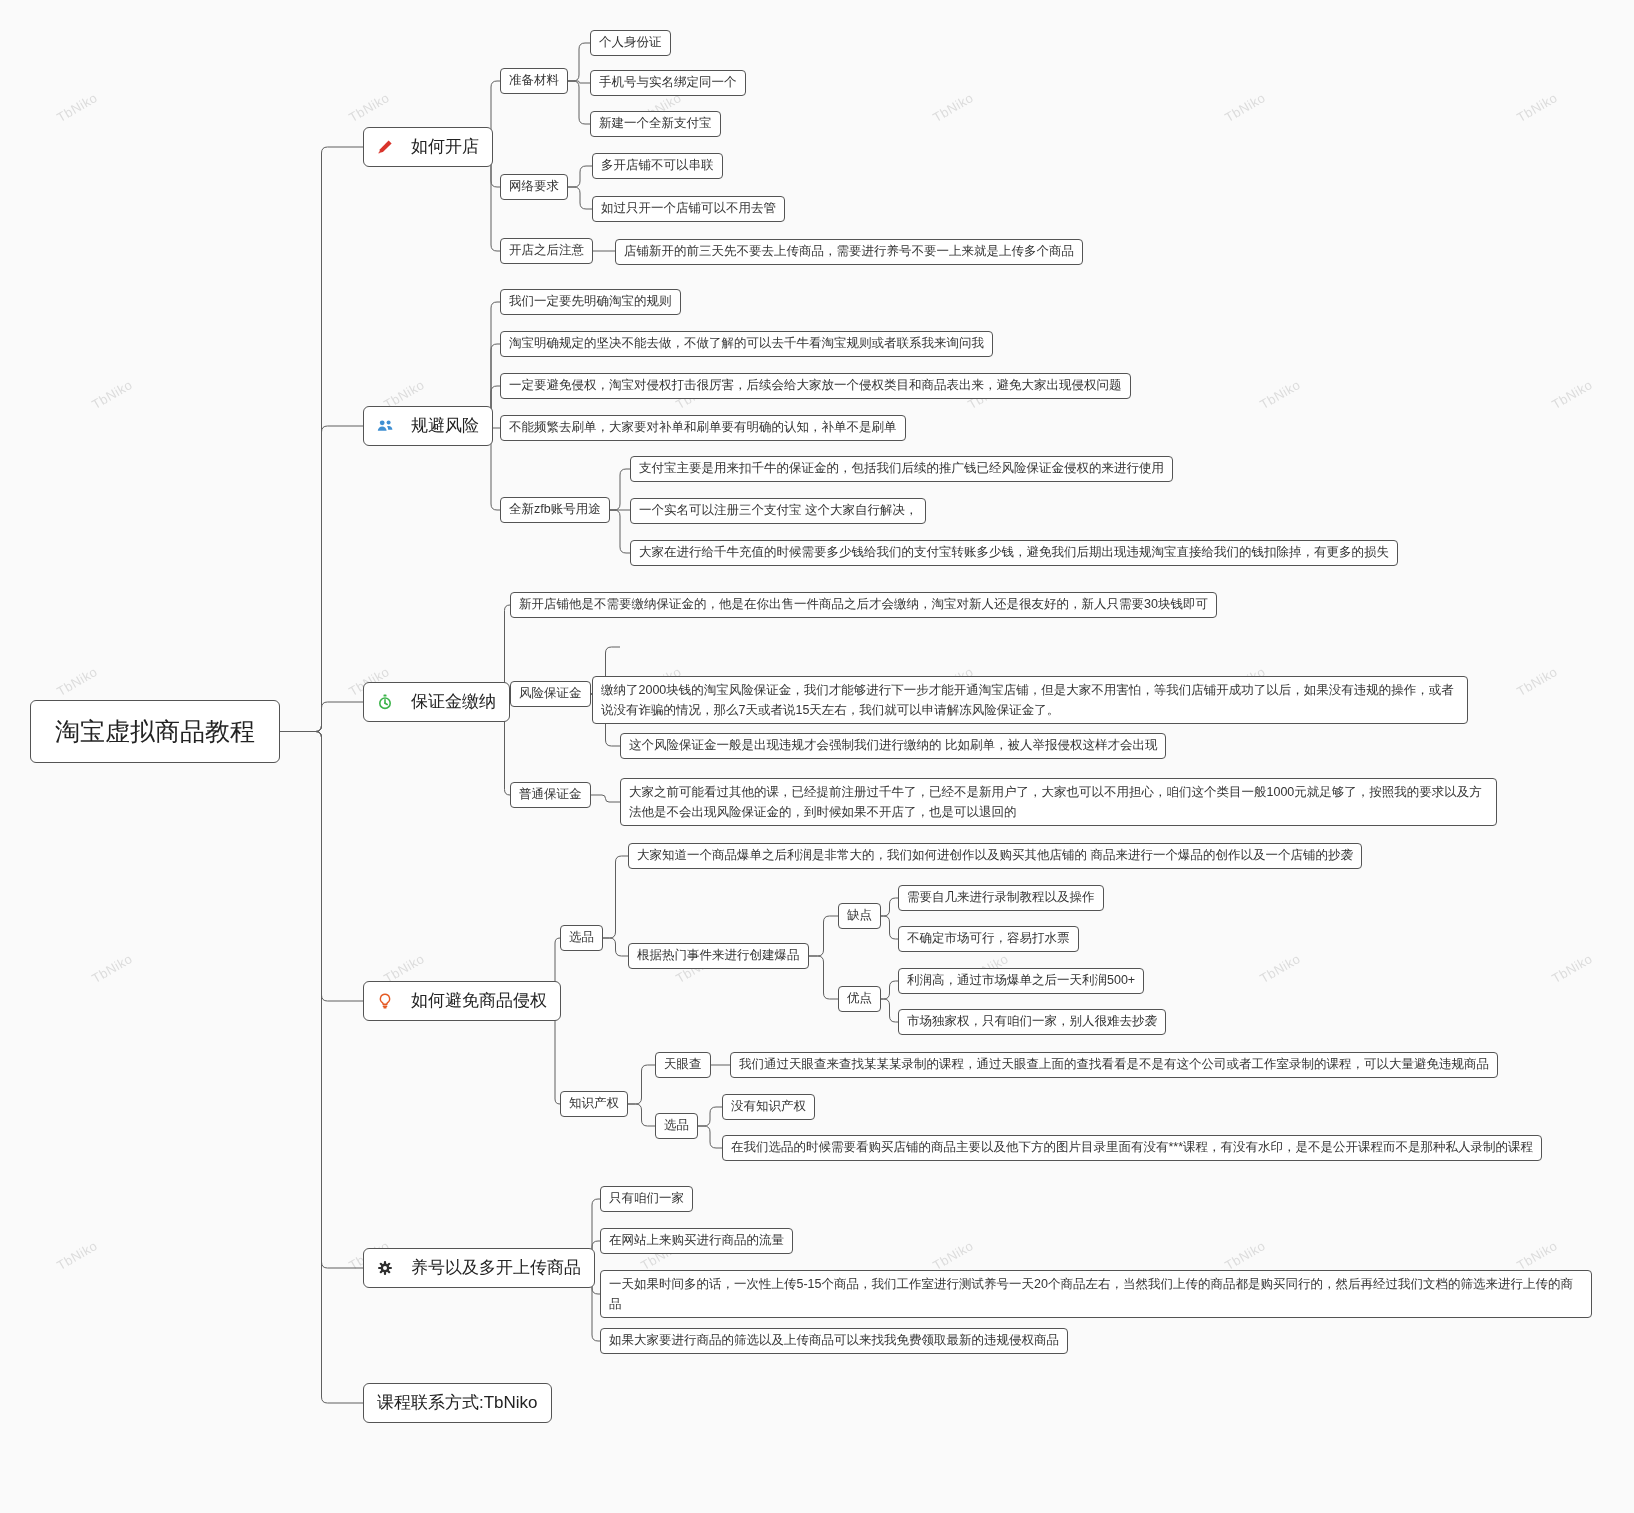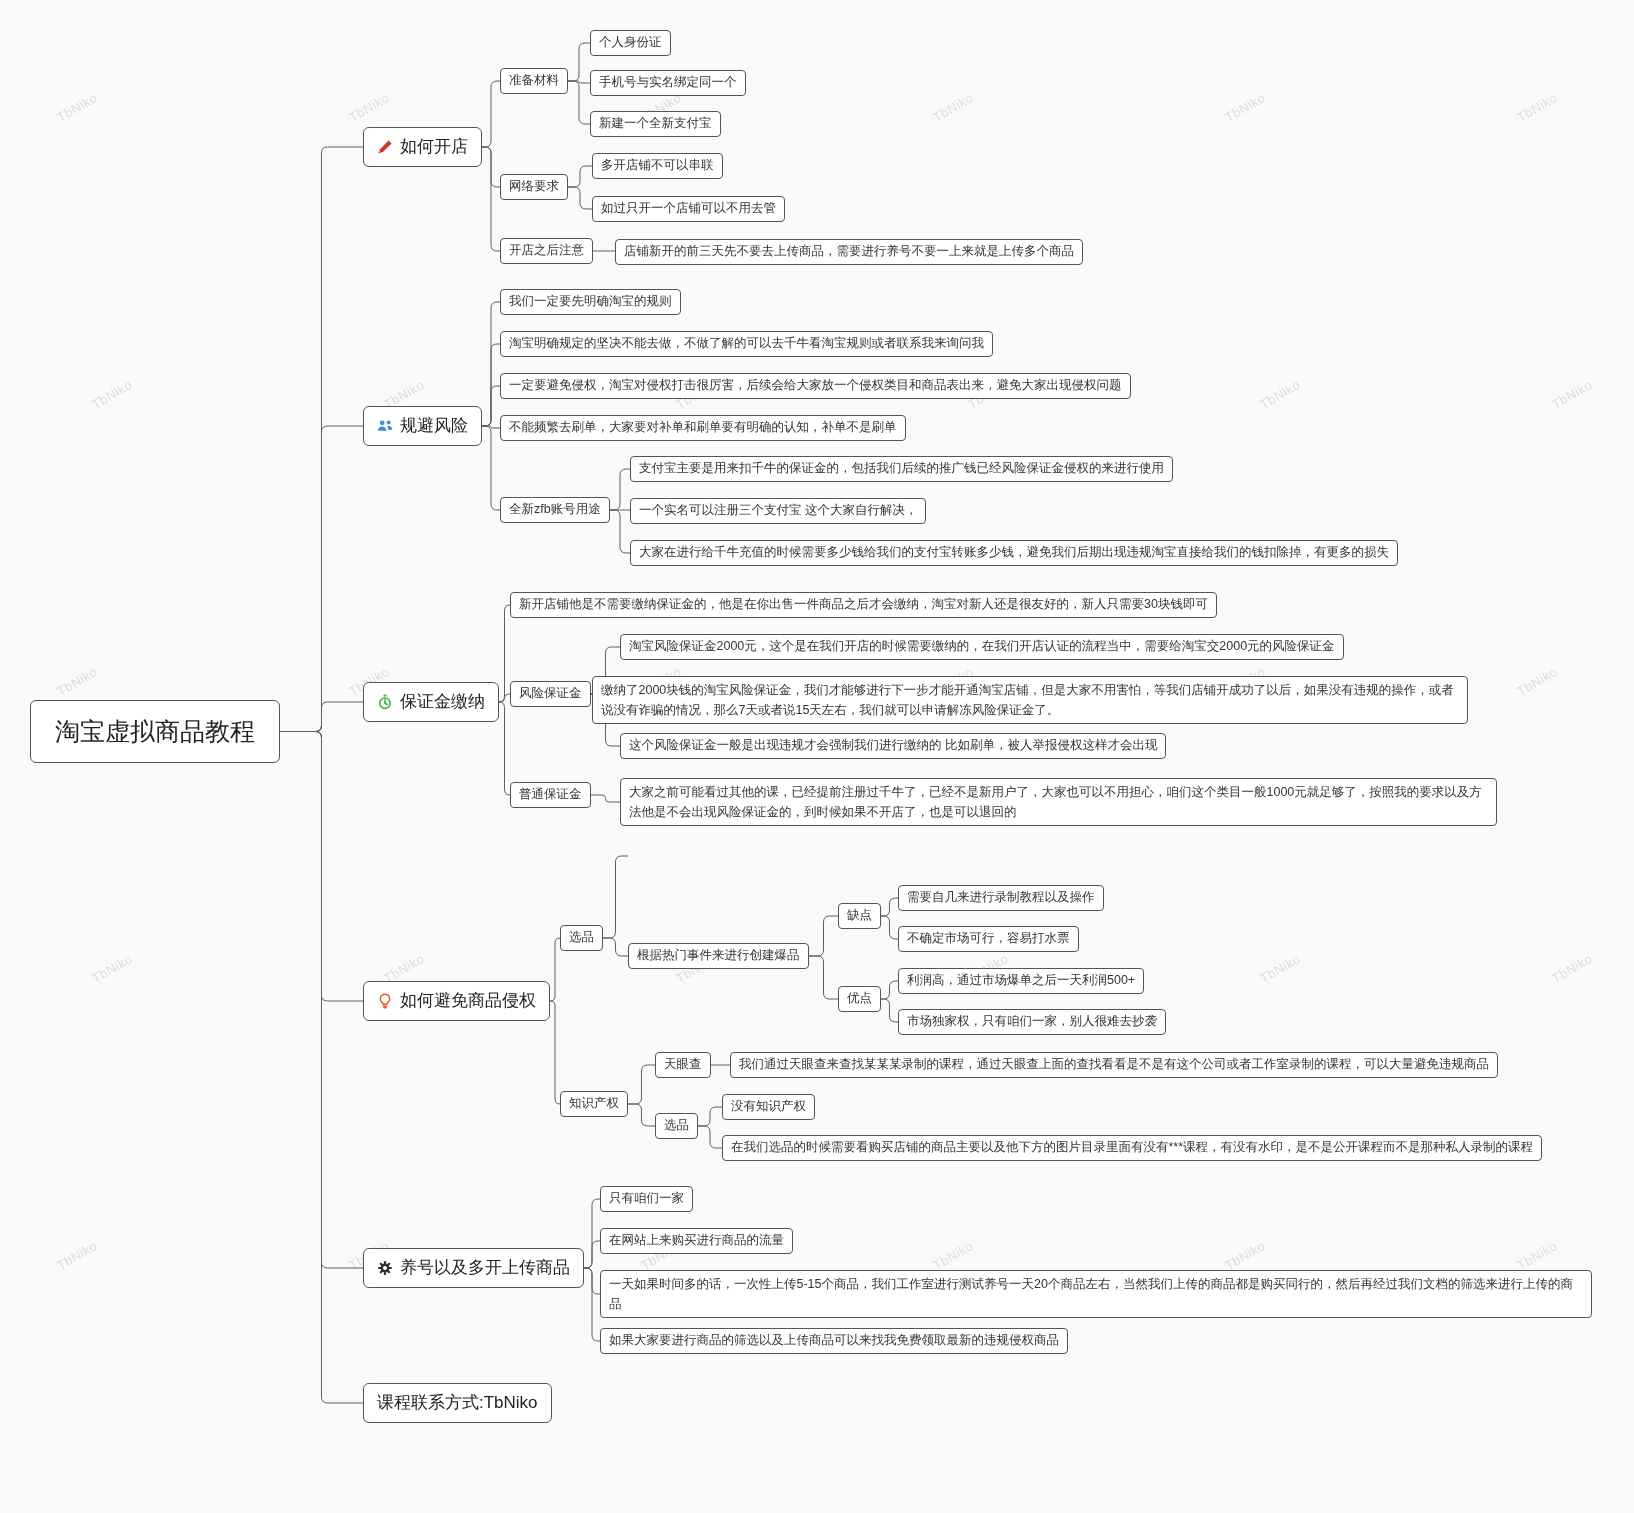--- a/index.html
+++ b/index.html
@@ -31,21 +31,21 @@
     border-radius:4px;
     padding:3px 8px;
     font-size:12.5px;
     line-height:1.4;
     color:#333333;
     white-space:nowrap;
     box-sizing:border-box;
   }
   .node.wrap{white-space:normal;line-height:1.6;}
   .node.lvl1{
-    display:flex;align-items:center;gap:7px;
+    display:flex;align-items:center;gap:18px;
     font-size:17px;line-height:1.3;
     padding:8px 13px;border-radius:6px;color:#222222;
   }
   .node.root{
     font-size:25px;line-height:1.3;font-weight:normal;
     padding:14px 24px;border-radius:6px;color:#222222;
   }
   .ic{display:inline-flex;align-items:center;}
   .ic svg{display:block;}
 </style>
@@ -184,36 +184,36 @@
           <circle cx="8" cy="9.2" r="5.2" fill="none" stroke="#3cb44a" stroke-width="1.6"></circle>
           <path d="M8 9.2V5.8" stroke="#3cb44a" stroke-width="1.6" stroke-linecap="round"></path>
           <path d="M8 9.2l2.2 1.3" stroke="#3cb44a" stroke-width="1.6" stroke-linecap="round"></path>
           <rect x="6.5" y="0.5" width="3" height="2" rx="0.6" fill="#3cb44a"></rect>
         </svg>
       </span>
     <span>保证金缴纳</span>
   </div>
   <div class="node" id="b2c0" style="left:510px;top:592px">新开店铺他是不需要缴纳保证金的，他是在你出售一件商品之后才会缴纳，淘宝对新人还是很友好的，新人只需要30块钱即可</div>
   <div class="node" id="b2c1" style="left:510px;top:681px">风险保证金</div>
-  <div class="node" id="b2c1c0" style="left:620px;top:634px">淘宝风险保证金2000元，这个是在我们开店的时候需要缴纳的，在我们开店认证的流程当中，需要给淘宝交2000元的风险保证金</div>
   <div class="node wrap" id="b2c1c1" style="left:592px;top:676px;width:876px">缴纳了2000块钱的淘宝风险保证金，我们才能够进行下一步才能开通淘宝店铺，但是大家不用害怕，等我们店铺开成功了以后，如果没有违规的操作，或者说没有诈骗的情况，那么7天或者说15天左右，我们就可以申请解冻风险保证金了。</div>
   <div class="node" id="b2c1c2" style="left:620px;top:733px">这个风险保证金一般是出现违规才会强制我们进行缴纳的 比如刷单，被人举报侵权这样才会出现</div>
   <div class="node" id="b2c2" style="left:510px;top:782px">普通保证金</div>
   <div class="node wrap" id="b2c2c0" style="left:620px;top:778px;width:877px">大家之前可能看过其他的课，已经提前注册过千牛了，已经不是新用户了，大家也可以不用担心，咱们这个类目一般1000元就足够了，按照我的要求以及方法他是不会出现风险保证金的，到时候如果不开店了，也是可以退回的</div>
 
   <div class="node lvl1" id="b3" style="left:363px;top:981px">
     <span class="ic">
         <svg width="16" height="16" viewBox="0 0 16 16">
           <path fill="none" stroke="#e55a23" stroke-width="1.4" d="M8 1.2a4.6 4.6 0 0 1 2.6 8.4c-.6.5-.8 1-.8 1.6H6.2c0-.6-.2-1.1-.8-1.6A4.6 4.6 0 0 1 8 1.2z"></path>
           <path fill="none" stroke="#e55a23" stroke-width="1.4" stroke-linecap="round" d="M6.3 13.2h3.4M7 14.8h2"></path>
         </svg>
       </span>
     <span>如何避免商品侵权</span>
   </div>
   <div class="node" id="b3c0" style="left:560px;top:925px">选品</div>
+  <div class="node" id="b3c0c0" style="left:628px;top:843px">大家知道一个商品爆单之后利润是非常大的，我们如何进创作以及购买其他店铺的 商品来进行一个爆品的创作以及一个店铺的抄袭</div>
   <div class="node" id="b3c0c1" style="left:628px;top:943px">根据热门事件来进行创建爆品</div>
   <div class="node" id="b3c0c1c0" style="left:838px;top:903px">缺点</div>
   <div class="node" id="b3c0c1c0c0" style="left:898px;top:885px">需要自几来进行录制教程以及操作</div>
   <div class="node" id="b3c0c1c0c1" style="left:898px;top:926px">不确定市场可行，容易打水票</div>
   <div class="node" id="b3c0c1c1" style="left:838px;top:986px">优点</div>
   <div class="node" id="b3c0c1c1c0" style="left:898px;top:968px">利润高，通过市场爆单之后一天利润500+</div>
   <div class="node" id="b3c0c1c1c1" style="left:898px;top:1009px">市场独家权，只有咱们一家，别人很难去抄袭</div>
   <div class="node" id="b3c1" style="left:560px;top:1091px">知识产权</div>
   <div class="node" id="b3c1c0" style="left:655px;top:1052px">天眼查</div>
   <div class="node" id="b3c1c0c0" style="left:730px;top:1052px">我们通过天眼查来查找某某某录制的课程，通过天眼查上面的查找看看是不是有这个公司或者工作室录制的课程，可以大量避免违规商品</div>

